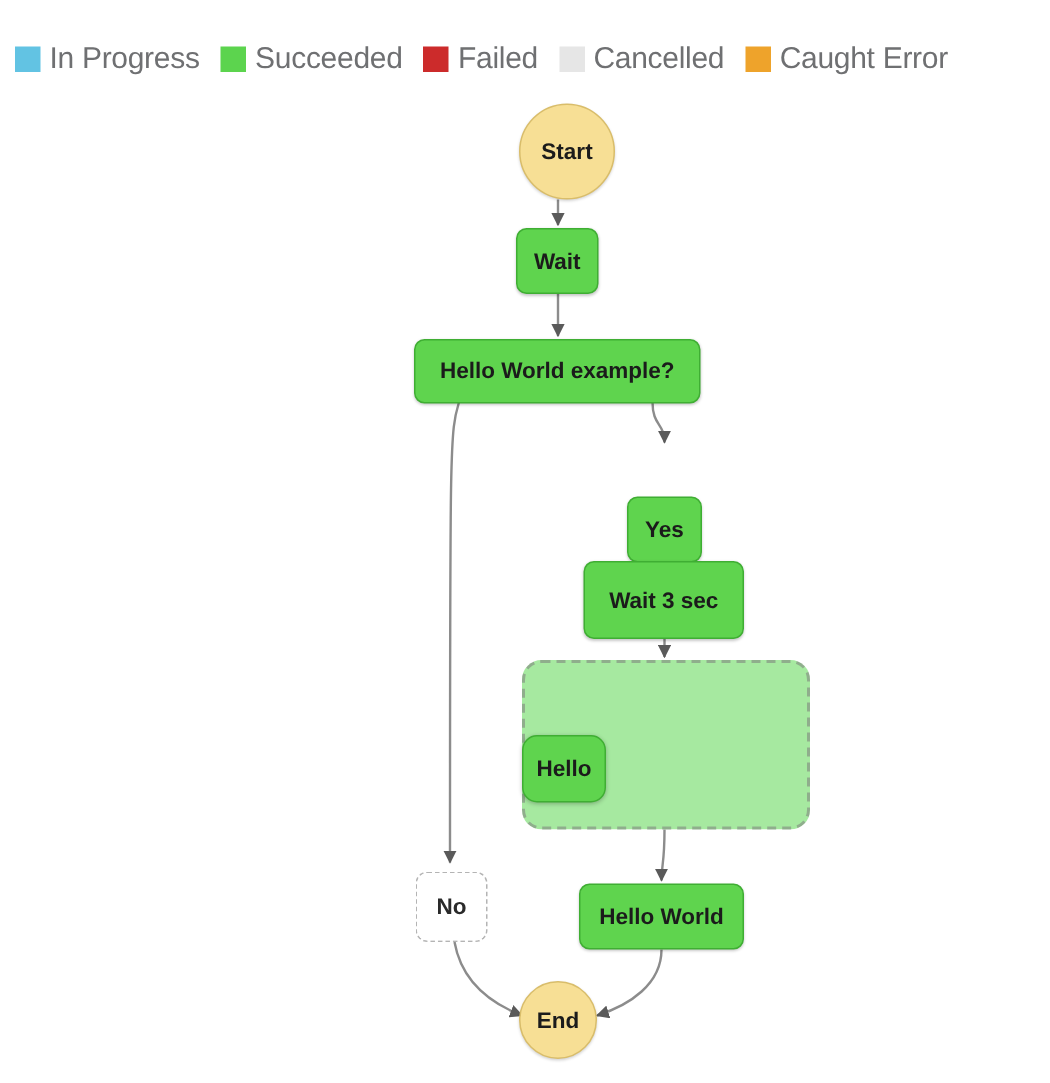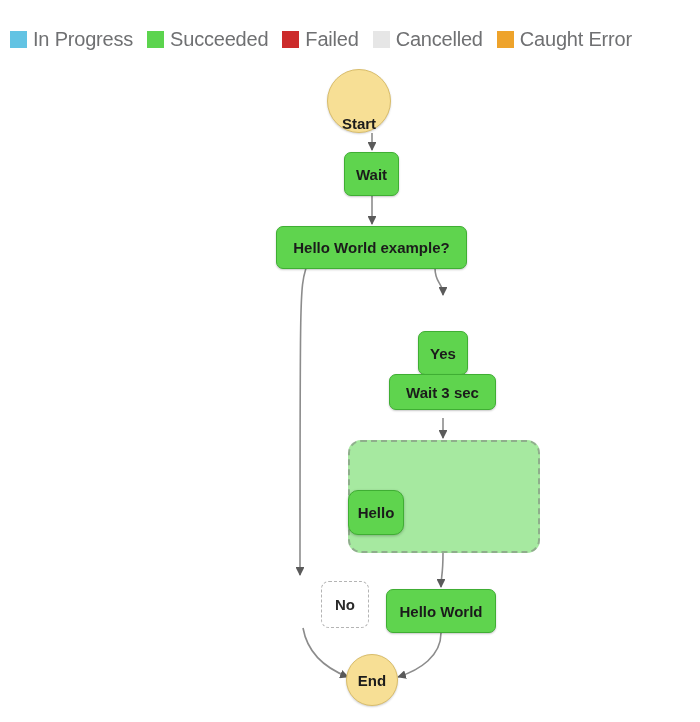--- a/index.html
+++ b/index.html
@@ -97,21 +97,20 @@
     border: 1.5px solid #3fae33;
     border-radius: 7px;
     box-shadow: 0 1px 3px rgba(0,0,0,0.25);
   }
 
   .node-unvisited {
     background: #ffffff;
     border: 1.5px dashed #b4b4b4;
     border-radius: 8px;
     color: #2a2a2a;
-    margin-left: 44px;
   }
 
   .group-container {
     position: absolute;
     background: #a6e9a0;
     border: 2px dashed #8fae8c;
     border-radius: 13px;
     box-sizing: border-box;
     z-index: 2;
   }
@@ -168,37 +167,37 @@
       <path d="M 441 577 C 441 600, 420 614, 398 621"></path>
     </g>
     <g fill="none" stroke="#3e8c38" stroke-width="1.7">
       <path d="M 443 387 C 443 412, 393 403, 392 433"></path>
       <path d="M 443 387 C 443 412, 485 403, 486 433"></path>
     </g>
   </svg>
 
   <div class="group-container" style="left:348px; top:384px; width:192px; height:113px;"></div>
 
-  <div class="node node-circle" style="left:327px; top:13px; width:64px; height:64px;align-items:flex-end;">
+  <div class="node node-circle" style="left:346px; top:13px; width:64px; height:64px;">
     <span>Start</span>
   </div>
 
   <div class="node node-task" style="left:344px; top:96px; width:55px; height:44px;">
     <span>Wait</span>
   </div>
 
   <div class="node node-task" style="left:276px; top:170px; width:191px; height:43px;">
     <span>Hello World example?</span>
   </div>
 
   <div class="node node-task" style="left:418px; top:241px; width:50px; height:44px;margin-top:34px;">
     <span>Yes</span>
   </div>
 
-  <div class="node node-task" style="left:389px; top:318px; width:107px; height:36px;">
+  <div class="node node-task" style="left:389px; top:318px; width:107px; height:52px;">
     <span>Wait 3 sec</span>
   </div>
 
   <div class="node node-inner" style="left:348px; top:434px; width:56px; height:45px;border-radius:10px;">
     <span>Hello</span>
   </div>
 
 
   <div class="node node-unvisited" style="left:277px; top:525px; width:48px; height:47px;">
     <span>No</span>

